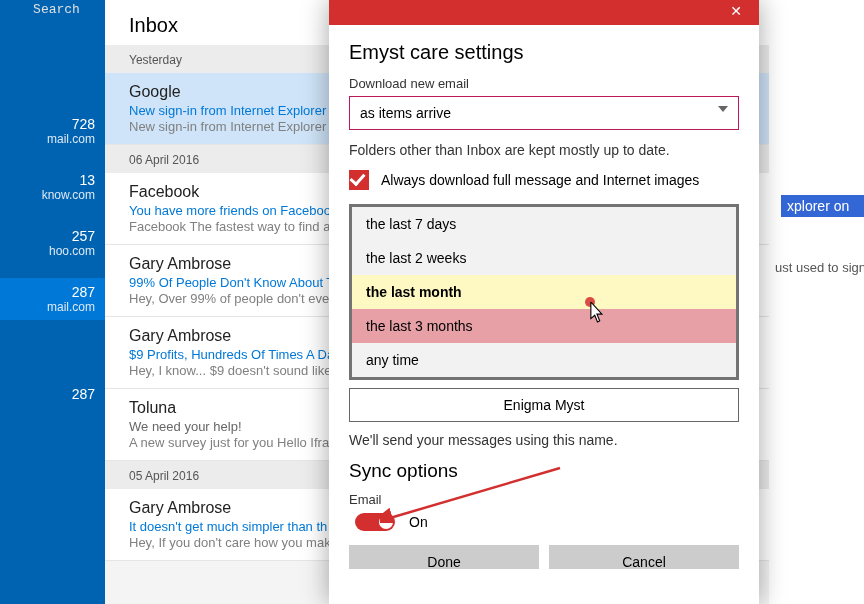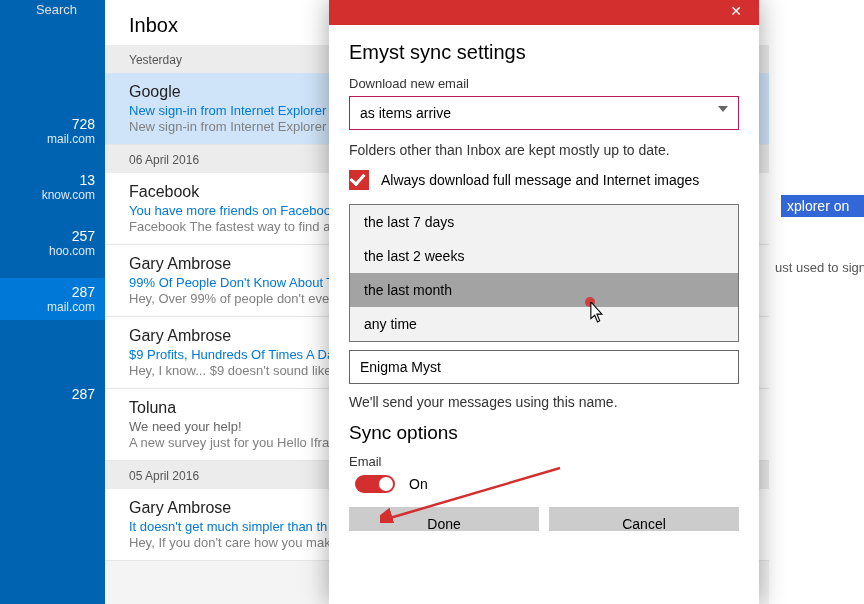--- a/index.html
+++ b/index.html
@@ -1,19 +1,19 @@
 <!DOCTYPE html>
 <html><head>
   <meta charset="utf-8">
   <style>
     * { margin:0; padding:0; box-sizing:border-box; font-family:"Segoe UI",Arial,sans-serif; }
     body { width:864px; height:604px; overflow:hidden; position:relative; background:#fff; }
     .app { display:flex; width:100%; height:100%; }
     .accounts { width:105px; background:#0063B1; color:#fff; font-size:13px; position:relative; }
-    .acc-search { position:absolute; top:2px; left:8px; right:0; text-align:center; font-size:13px; color:#e0e0e0; }
+    .acc-search { position:absolute; top:2px; left:8px; right:0; text-align:center; font-size:13px; color:#e0e0e0;font-family:Liberation Mono, monospace; }
     .acc-row { display:flex; justify-content:flex-end; align-items:flex-end; flex-direction:column; padding:6px 10px 6px 6px; text-align:left; }
     .acc-row.sel { background:#0078D7; }
     .acc-count { font-size:14px; font-weight:400; }
     .acc-mail { font-size:12px; color:#dce9f5; }
     .acc-spacer-1 { height:110px; }
     .acc-spacer-2 { height:14px; }
     .acc-spacer-3 { height:14px; }
     .acc-spacer-4 { height:14px; }
     .list { flex:1; background:#f4f4f4; min-width:0; }
     .list-h1 { font-size:20px; font-weight:400; padding:14px 24px 8px; background:#fff; }
@@ -33,25 +33,25 @@
     .modal-close { position:absolute; right:0; top:0; width:46px; height:25px; color:#fff; text-align:center; line-height:23px; font-size:14px; }
     .modal-body { padding:16px 20px 10px; }
     .mh1 { font-size:20px; font-weight:400; margin-bottom:12px; }
     .lbl { font-size:13px; color:#333; margin-bottom:5px; }
     .dd { border:1px solid #be185d; height:34px; line-height:32px; padding:0 10px; font-size:14px; position:relative; margin-bottom:12px; }
     .dd .chev { position:absolute; right:10px; top:9px; width:0; height:0; border-left:5px solid transparent; border-right:5px solid transparent; border-top:6px solid #666; }
     .note { font-size:14px; color:#333; margin-bottom:12px; }
     .chk-row { display:flex; align-items:center; margin-bottom:14px; }
     .chk { width:20px; height:20px; background:#D32F2F; margin-right:12px; position:relative; }
     .chk::after { content:""; position:absolute; left:4px; top:1px; width:6px; height:11px; border:solid #fff; border-width:0 3px 3px 0; transform:rotate(42deg); }
-    .opts { border:1px solid #737373; background:#f2f2f2; margin-bottom:8px; }
+    .opts { border:3px solid #737373; background:#f2f2f2; margin-bottom:8px; }
     .opt { padding:9px 14px; font-size:14px; }
-    .opt.hover { background:#a3a3a3; }
+    .opt.hover { background:#fef9c3;font-weight:bold; }
     .opt.sel { background:#e6a0a6; }
-    .tx { border:1px solid #666; height:34px; line-height:32px; padding:0 10px; font-size:14px; margin-bottom:10px; }
+    .tx { border:1px solid #666; height:34px; line-height:32px; padding:0 10px; font-size:14px; margin-bottom:10px;text-align:center; }
     .mh2 { font-size:19px; font-weight:400; margin:10px 0 10px; }
     .tog-row { display:flex; align-items:center; margin-top:6px;padding-left:6px; }
     .tog { width:40px; height:18px; border-radius:10px; background:#D32F2F; position:relative; margin-right:14px; }
     .tog::after { content:""; position:absolute; right:2px; top:2px; width:14px; height:14px; border-radius:50%; background:#fff; }
     .btns { display:flex; gap:10px; margin-top:14px; }
     .btn { flex:1; height:24px; background:#ccc; text-align:center; line-height:34px; font-size:14px; }
     .cursor { position:absolute; left:590px; top:302px; width:15px; height:21px; pointer-events:none; }
     .dot { position:absolute; left:585px; top:297px; width:10px; height:10px; border-radius:50%; background:rgba(211,47,47,.85); pointer-events:none; }
     .arrow-svg { position:absolute; left:380px; top:463px; width:200px; height:60px; pointer-events:none; }
   </style>
@@ -131,35 +131,36 @@
     <div class="blue-block">xplorer on</div>
     <div class="read-text">ust used to sign i</div>
   </div>
 </div>
 
 <div class="modal">
   <div class="modal-bar">
     <div class="modal-close">✕</div>
   </div>
   <div class="modal-body">
-    <div class="mh1">Emyst sync settings</div>
+    <div class="mh1">Emyst care settings</div>
     <div class="lbl">Download new email</div>
     <div class="dd">
       <span>as items arrive</span>
       <span class="chev"></span>
     </div>
     <div class="note">Folders other than Inbox are kept mostly up to date.</div>
     <div class="chk-row">
       <div class="chk"></div>
       <div style="font-size:14px;">Always download full message and Internet images</div>
     </div>
     <div class="opts">
       <div class="opt">the last 7 days</div>
       <div class="opt">the last 2 weeks</div>
       <div class="opt hover">the last month</div>
+      <div class="opt sel">the last 3 months</div>
       <div class="opt">any time</div>
     </div>
     <div class="tx">Enigma Myst</div>
     <div class="note">We'll send your messages using this name.</div>
     <div class="mh2">Sync options</div>
     <div class="lbl">Email</div>
     <div class="tog-row">
       <div class="tog"></div>
       <div style="font-size:14px;">On</div>
     </div>

